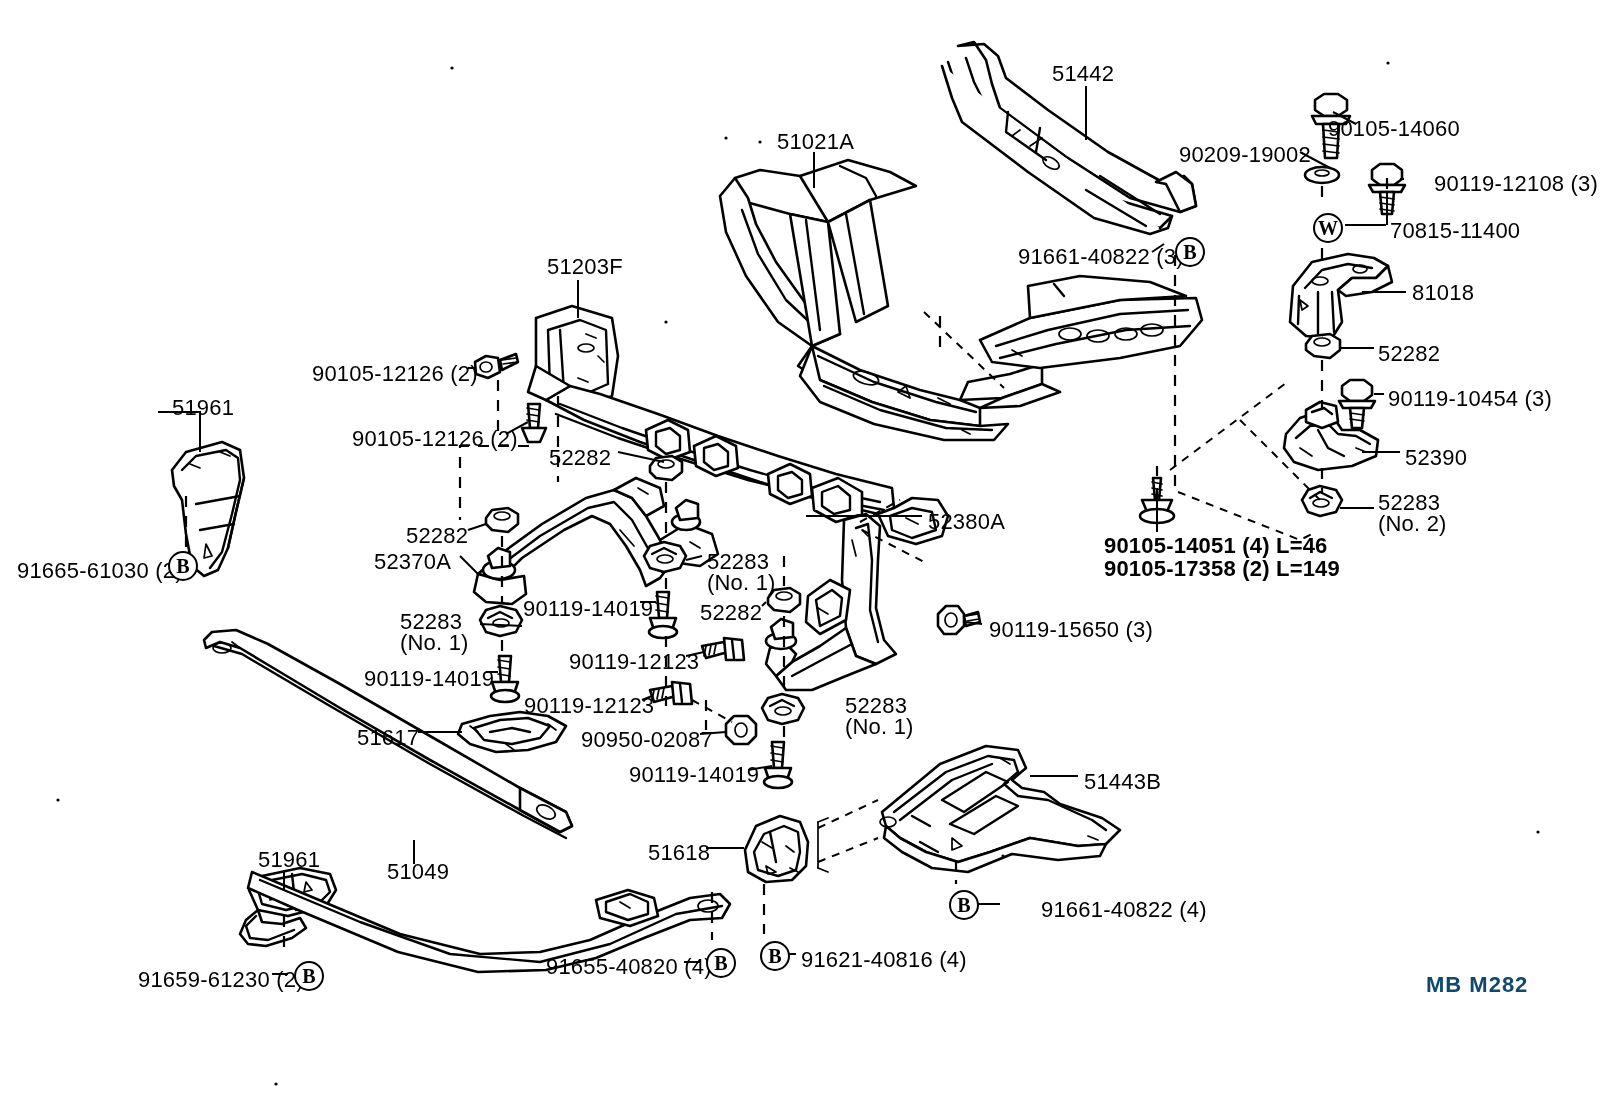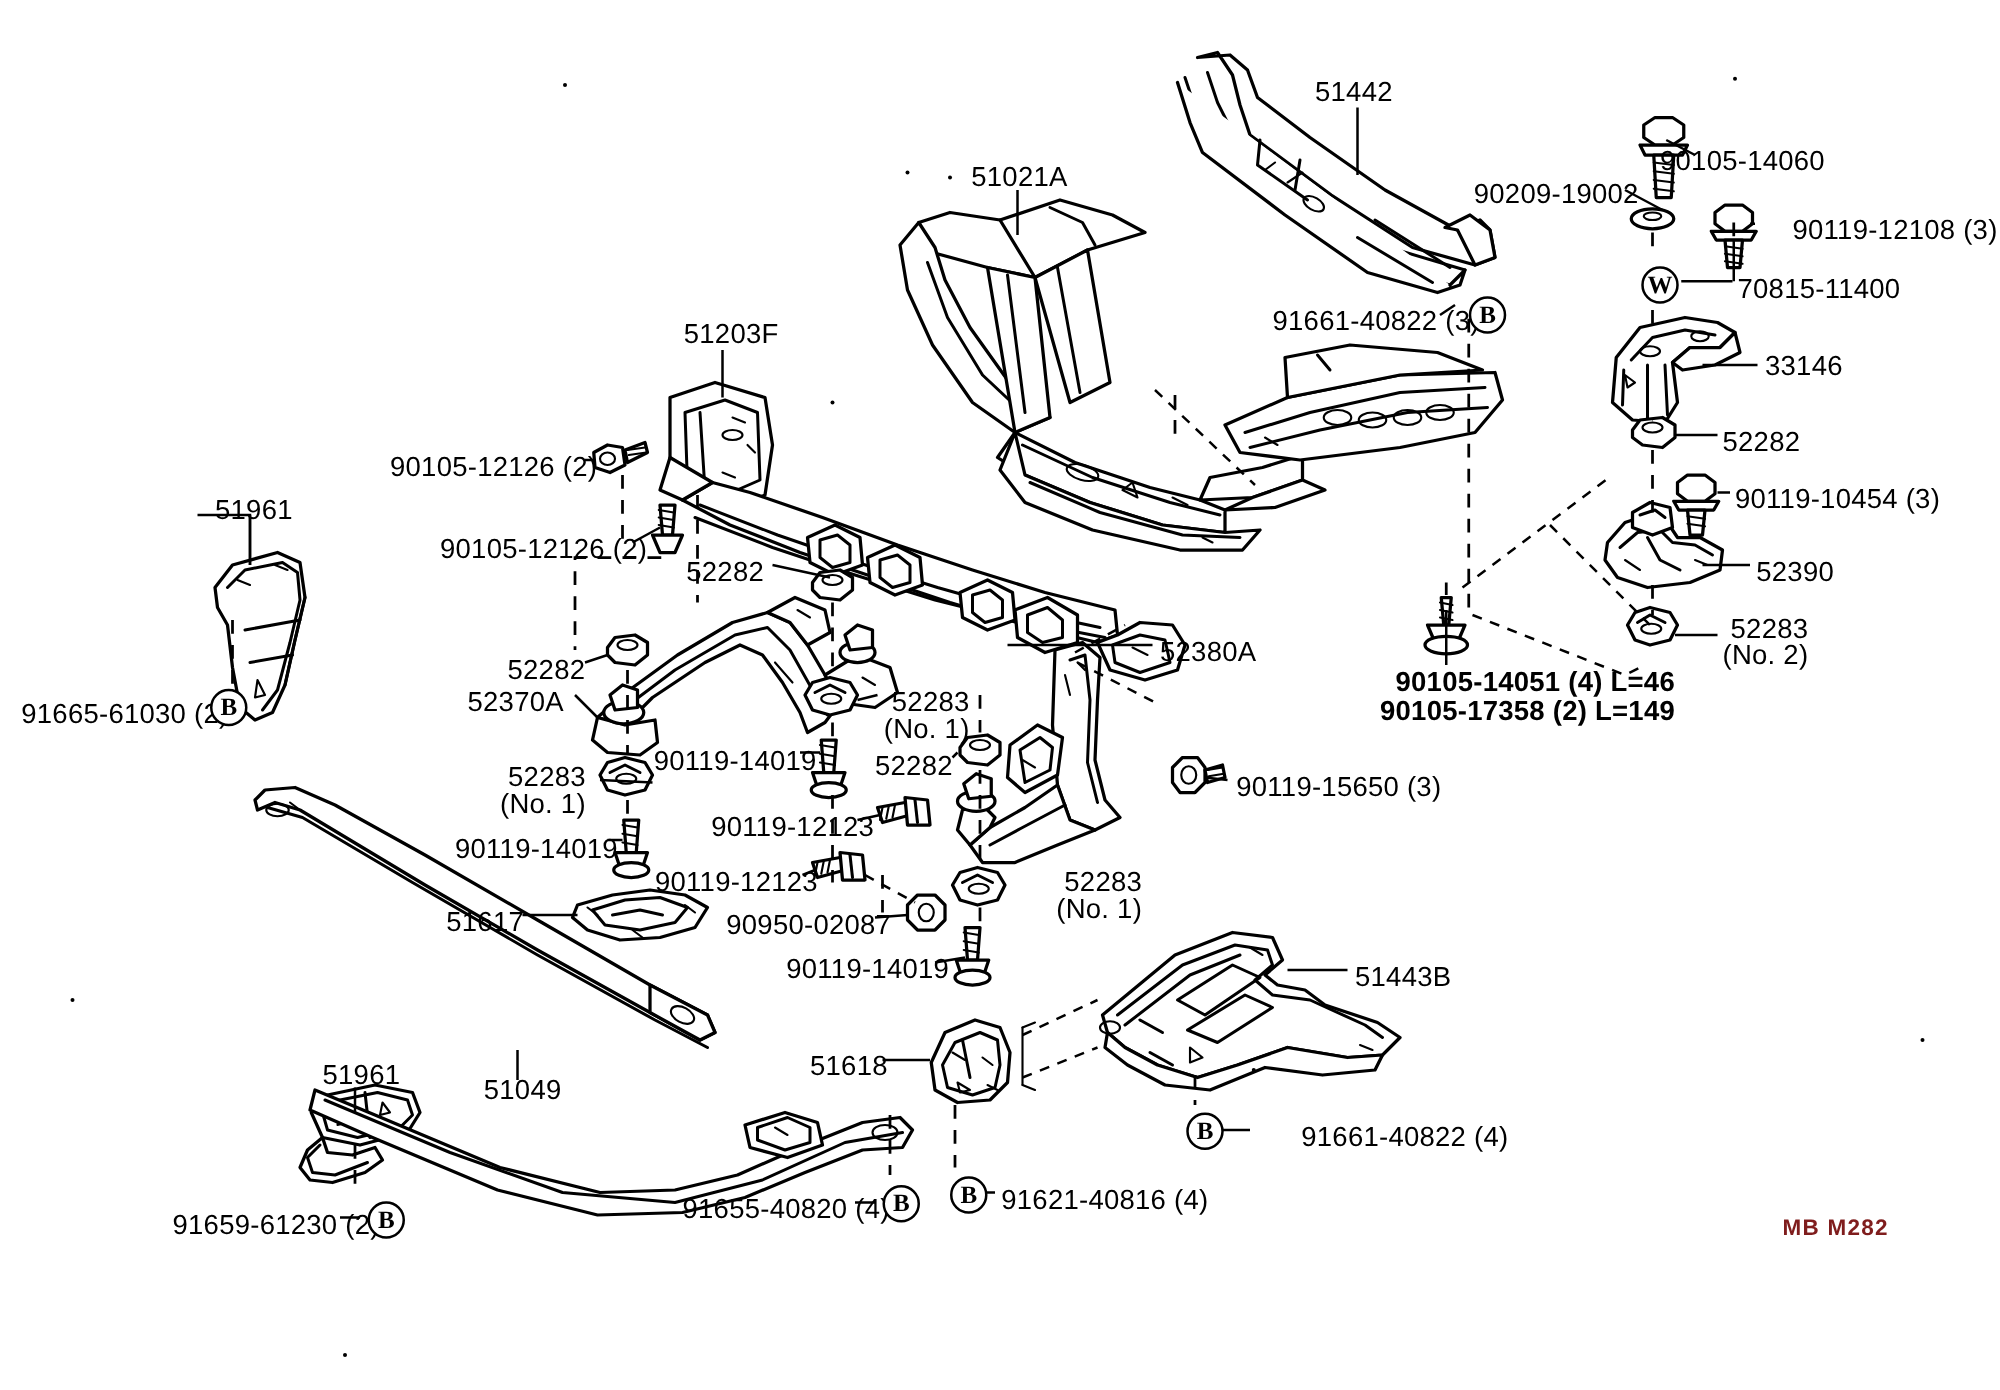--- a/index.html
+++ b/index.html
@@ -23,29 +23,29 @@
   }
   .lbl {
     position: absolute;
     color: #000000;
     font-family: "Liberation Sans", sans-serif;
     font-size: 21px;
     line-height: 1.06;
     white-space: nowrap;
     letter-spacing: 0.2px;
   }
-  .lbl.big { font-size: 22px; text-align: right; }
+  .lbl.big { font-size: 22px; }
   .stack { display: block; }
   .stack .sub { display: block; margin-top: -2px; }
   .wm {
     position: absolute;
-    font-size: 18px;
+    font-size: 22px;
     font-weight: bold;
     letter-spacing: 1px;
-    color: #7f1d1d;
+    color: #0c4a6e;
     font-family: "Liberation Sans", sans-serif;
   }
   .dbadge {
     position: absolute;
     width: 30px; height: 30px;
     border: 2.2px solid #000;
     border-radius: 50%;
     box-sizing: border-box;
     text-align: center;
     font-size: 20px;
@@ -549,21 +549,21 @@
 
   <div id="label-layer">
       <div class="lbl big" style="left: 1052px; top: 62px;">51442</div>
       <div class="lbl big" style="left: 777px; top: 130px;">51021A</div>
       <div class="lbl big" style="left: 1328px; top: 117px;">90105-14060</div>
       <div class="lbl big" style="left: 1179px; top: 143px;">90209-19002</div>
       <div class="lbl big" style="left: 1406px; top: 172px; margin-left: 28px;">90119-12108 (3)</div>
       <div class="lbl big" style="left: 1390px; top: 219px;">70815-11400</div>
       <div class="lbl big" style="left: 1018px; top: 245px;">91661-40822 (3)</div>
       <div class="lbl big" style="left: 547px; top: 255px;">51203F</div>
-      <div class="lbl big" style="left: 1412px; top: 281px;">33146</div>
+      <div class="lbl big" style="left: 1412px; top: 281px;">81018</div>
       <div class="lbl big" style="left: 312px; top: 362px;">90105-12126 (2)</div>
       <div class="lbl big" style="left: 1378px; top: 342px;">52282</div>
       <div class="lbl big" style="left: 1388px; top: 387px;">90119-10454 (3)</div>
       <div class="lbl big" style="left: 172px; top: 396px;">51961</div>
       <div class="lbl big" style="left: 352px; top: 427px;">90105-12126 (2)</div>
       <div class="lbl big" style="left: 1405px; top: 446px;">52390</div>
       <div class="lbl big" style="left: 549px; top: 446px;">52282</div>
       <div class="lbl big" style="left: 406px; top: 524px;">52282</div>
       <div class="lbl big" style="left: 928px; top: 510px;">52380A</div>
       <div class="lbl big" style="left: 17px; top: 559px;">91665-61030 (2)-</div>

